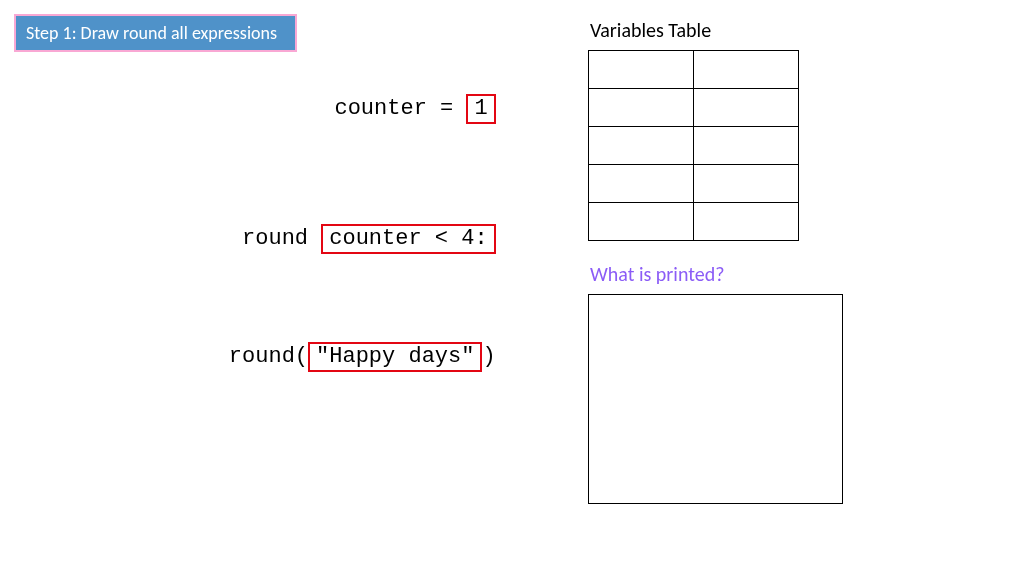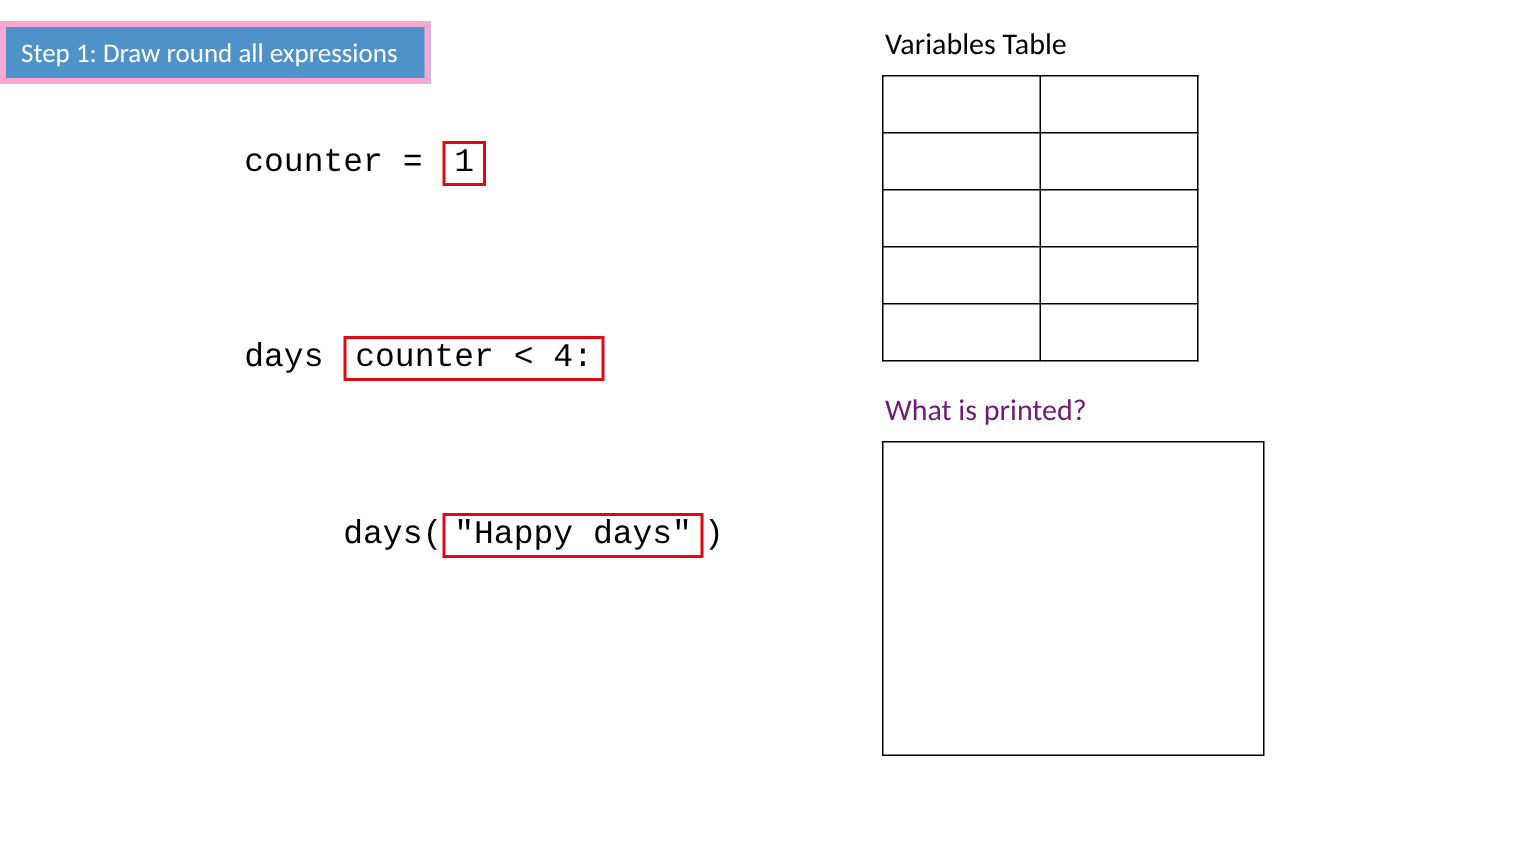--- a/index.html
+++ b/index.html
@@ -7,40 +7,41 @@
     margin: 0;
     padding: 0;
     width: 1024px;
     height: 576px;
     background: #ffffff;
     font-family: Calibri, Arial, sans-serif;
     position: relative;
   }
   .step-banner {
     position: absolute;
-    left: 0;
+    left: 14px;
     top: 14px;
     background: #4f92c9;
     color: #ffffff;
     font-size: 18px;
     padding: 6px 18px 6px 10px;
-    border: 4px solid #f9a8d4;
+    border: 2px solid #f9a8d4;
   }
   .code-area {
     position: absolute;
     left: 110px;
     top: 72px;
     font-family: Consolas, "Courier New", monospace;
     font-size: 22px;
     line-height: 1.0;
     color: #000;
   }
   .code-line {
     margin-bottom: 44px;
     white-space: pre;
+    text-align: right;
   }
   .code-line:first-child { margin-bottom: 56px; }
   .code-line:last-child { margin-bottom: 0; }
   .boxed {
     border: 2px solid #e30613;
     padding: 2px 6px;
     display: inline-block;
     vertical-align: baseline;
   }
   .vars-label {
@@ -60,21 +61,21 @@
   .vars-table td {
     border: 1px solid #000;
     width: 105px;
     height: 38px;
   }
   .printed-label {
     position: absolute;
     left: 590px;
     top: 262px;
     font-size: 20px;
-    color: #701a75;
+    color: #8b5cf6;
   }
   .output-box {
     position: absolute;
     left: 588px;
     top: 294px;
     width: 255px;
     height: 210px;
     border: 1.5px solid #000;
     background: #fff;
   }
@@ -84,24 +85,24 @@
 
 <div class="step-banner">
   <span>Step 1: Draw round all expressions</span>
 </div>
 
 <div class="code-area">
   <div class="code-line">
     <span>counter = </span><span class="boxed">1</span>
   </div>
   <div class="code-line">
-    <span>days </span><span class="boxed">counter &lt; 4:</span>
+    <span>round </span><span class="boxed">counter &lt; 4:</span>
   </div>
   <div class="code-line">
-    <span>     days(</span><span class="boxed">"Happy days"</span><span>)</span>
+    <span>     round(</span><span class="boxed">"Happy days"</span><span>)</span>
   </div>
   <div class="code-line">
     
   </div>
 </div>
 
 <div class="vars-label">Variables Table</div>
 
 <table class="vars-table">
   <tbody>

